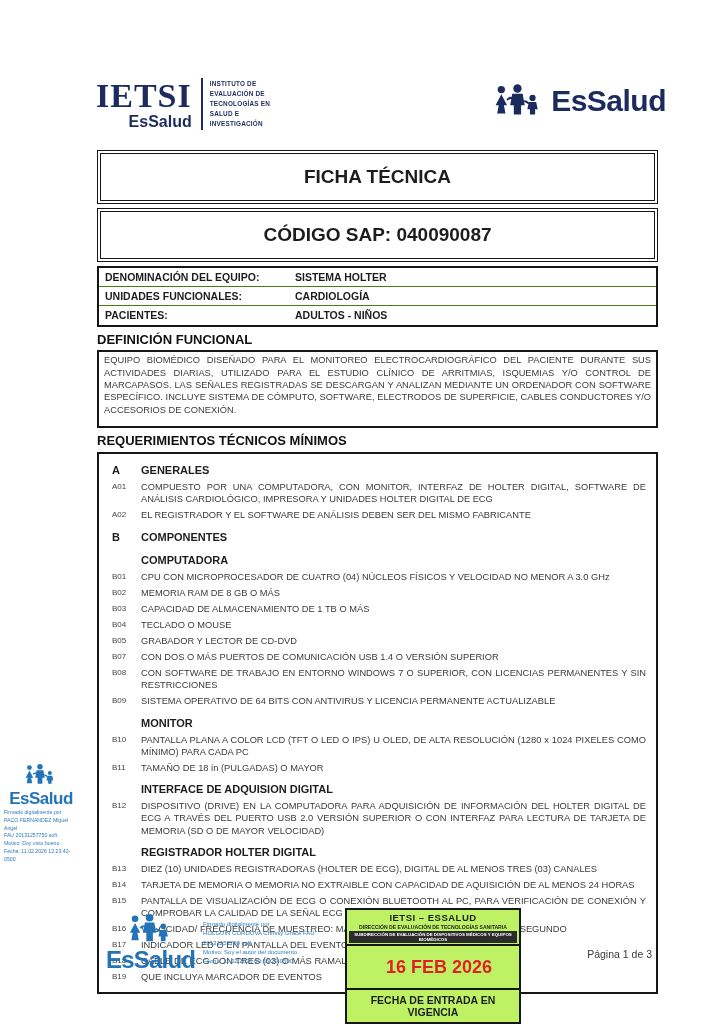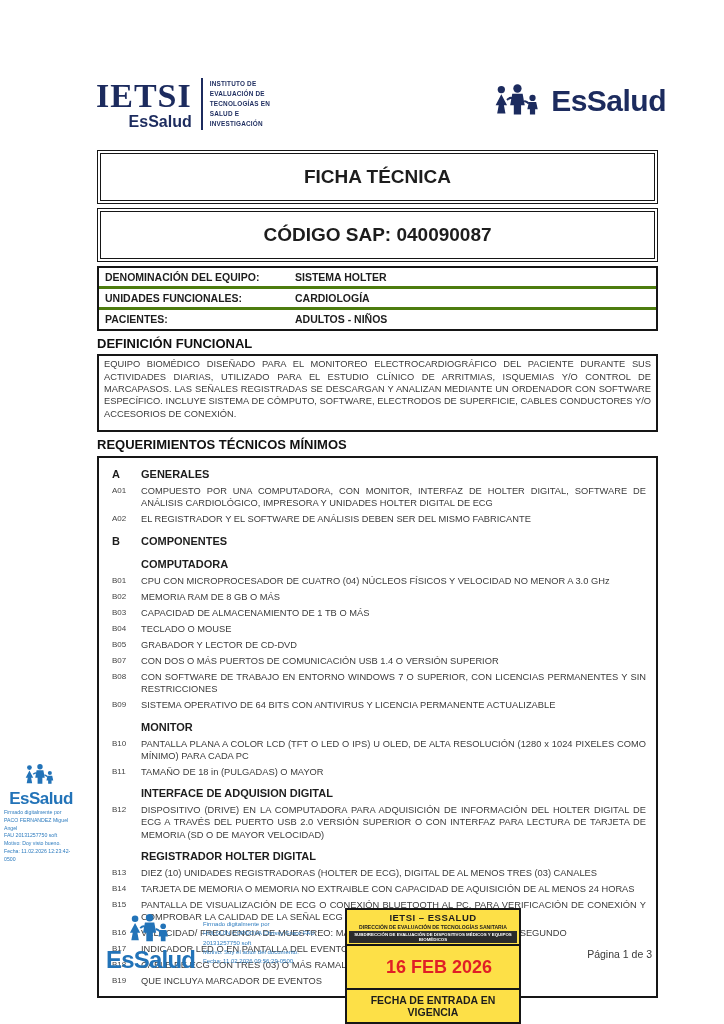--- a/index.html
+++ b/index.html
@@ -17,21 +17,21 @@
   .fam-icon{color:#1c2b5e;}
   .essalud-wordmark{font-weight:bold;font-size:30px;letter-spacing:-.5px;}
 
   
   .content{position:absolute;left:97px;top:150px;width:561px;}
   .dbox{border:1px solid #161616;padding:2px;margin-bottom:4px;background:#fff;}
   .dbox-inner{border:1px solid #161616;text-align:center;font-weight:bold;font-size:19px;
               color:#1d1d1d;padding:12px 2px;}
 
   .info-table{border:2px solid #161616;margin-top:2px;}
-  .info-row{display:flex;border-bottom:3px solid #4d7c0f;padding:2px 6px;}
+  .info-row{display:flex;border-bottom:1px solid #4d7c0f;padding:2px 6px;}
   .info-row:last-child{border-bottom:none;}
   .info-label{flex:0 0 190px;font-weight:bold;font-size:10.5px;color:#1d1d1d;line-height:1.35;}
   .info-value{font-weight:bold;font-size:10.5px;color:#1d1d1d;line-height:1.35;}
 
   .sec-heading{font-weight:bold;font-size:13px;color:#111;margin:6px 0 3px 0;line-height:1.15;}
   .def-box{border:2px solid #161616;padding:2px 5px 10px 5px;font-size:9.3px;line-height:1.32;
            text-align:justify;color:#3a3a3a;}
 
   .req-box{border:2px solid #161616;padding:2px 0 6px 0;}
   .req-row{display:flex;padding:2px 10px 2px 13px;}
@@ -47,21 +47,21 @@
   .left-sig{position:absolute;left:4px;top:764px;width:74px;color:#2273b8;text-align:center;}
   .left-sig .essalud-word{font-weight:bold;font-size:17px;letter-spacing:-.5px;line-height:1;}
   .sig-lines{font-size:5.2px;line-height:1.5;text-align:left;margin-top:2px;color:#2e7cbf;}
 
   
   .footer-sig{position:absolute;left:106px;top:914px;display:flex;gap:8px;align-items:flex-start;}
   .f-logo{text-align:center;color:#2273b8;}
   .f-logo .essalud-word{font-weight:bold;font-size:24px;letter-spacing:-.8px;line-height:1;}
   .footer-sig .sig-lines{font-size:6px;line-height:1.55;margin-top:6px;}
 
-  .stamp{position:absolute;left:345px;top:908px;width:172px;border:2px solid #161616;background:#fde047;}
+  .stamp{position:absolute;left:345px;top:908px;width:172px;border:2px solid #161616;background:#bef264;}
   .stamp-head{border-bottom:2px solid #161616;padding:2px 2px 1px 2px;text-align:center;}
   .stamp-title{font-weight:bold;font-size:9.5px;color:#1d1d1d;letter-spacing:.5px;}
   .stamp-line2{font-weight:bold;font-size:5.1px;color:#1d1d1d;margin-top:1px;}
   .stamp-line3{font-weight:bold;font-size:4.4px;color:#fff;background:#2b2b2b;padding:1px 0;margin-top:1px;}
   .stamp-date{color:#e01f26;font-weight:bold;font-size:18px;text-align:center;padding:11px 0 10px 12px;
               font-family:"Liberation Sans",sans-serif;}
   .stamp-caption{border-top:2px solid #161616;font-weight:bold;font-size:10.5px;color:#1d1d1d;
                  text-align:center;padding:4px 1px;}
 
   .page-num{position:absolute;right:72px;top:948px;font-size:10.5px;color:#3a3a3a;}

